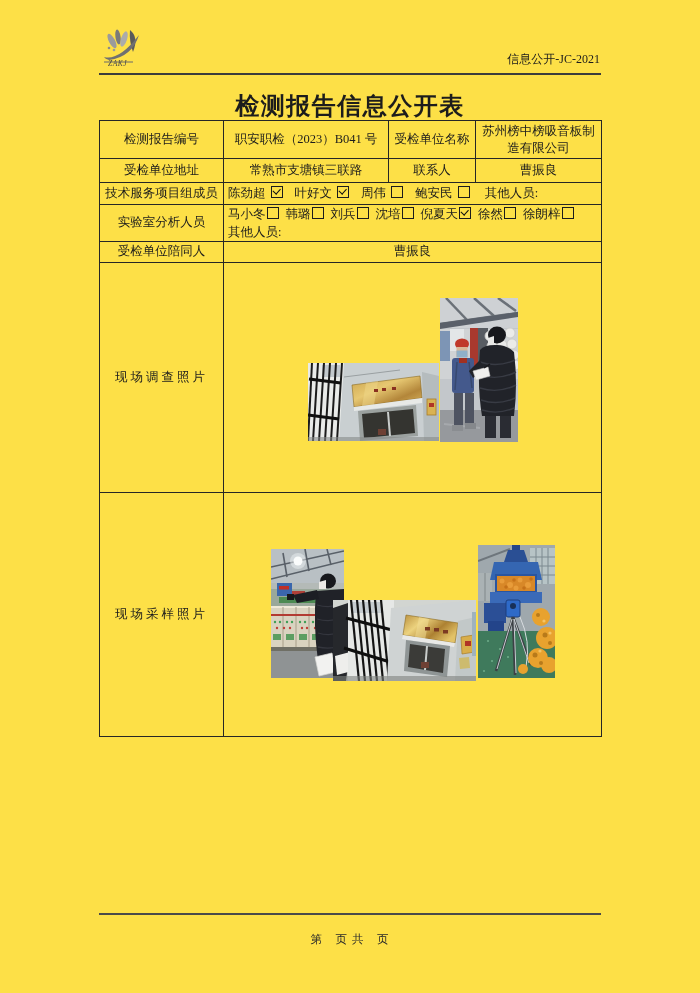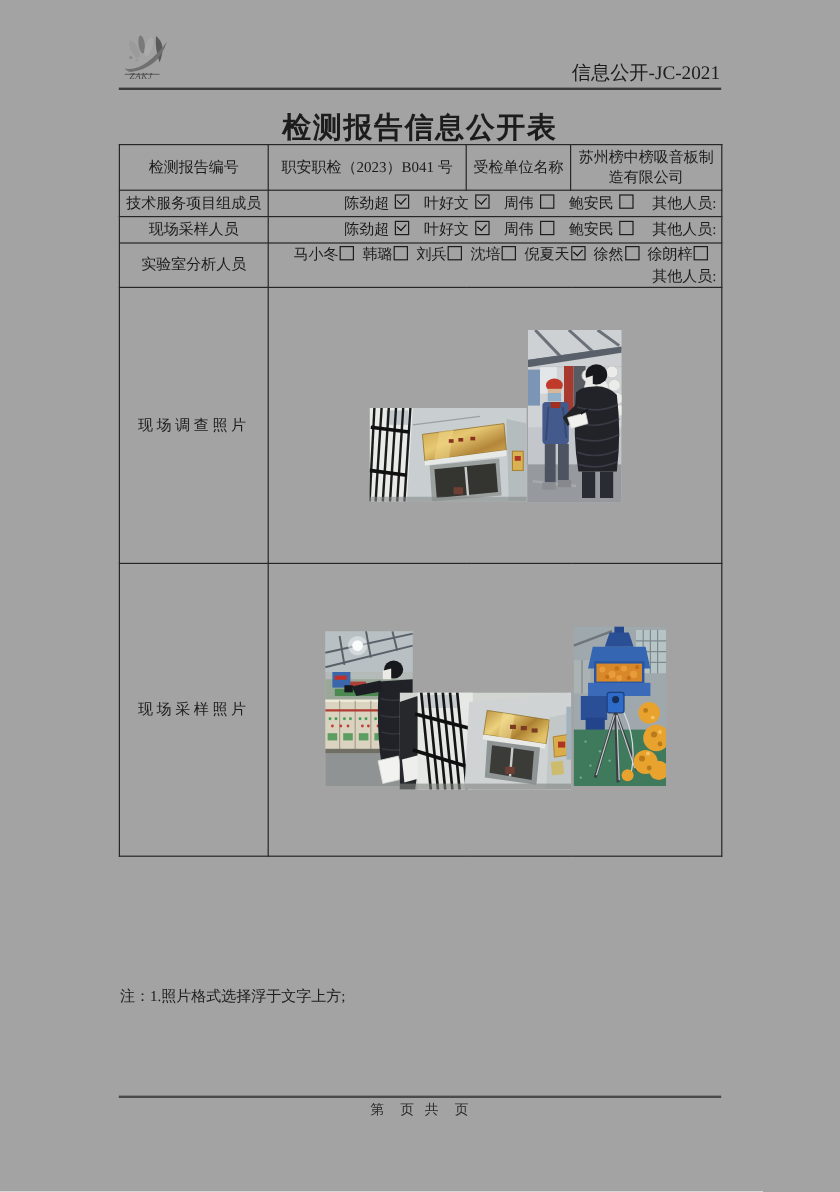--- a/index.html
+++ b/index.html
@@ -1,46 +1,46 @@
 <!DOCTYPE html>
 <html><head>
 <meta charset="utf-8">
 <style>
   html,body{margin:0;padding:0;background:#ffffff;}
   body{width:700px;height:993px;font-family:"Liberation Serif","DejaVu Serif",serif;color:#1c1c1c;}
-  .page{position:relative;width:700px;height:993px;background:#a3a3a3;overflow:hidden;}
+  .page{position:relative;width:700px;height:993px;background:#fde047;overflow:hidden;}
 
   
   .hdr{position:absolute;left:99px;top:28px;width:502px;height:45px;border-bottom:2px solid #3c3c3c;}
   .logo{position:absolute;left:0;top:0;width:46px;height:42px;}
   .logo-text{position:absolute;left:9px;top:31px;font-size:7.5px;font-style:italic;color:#4a4a4a;letter-spacing:.5px;}
   .company{position:absolute;left:46px;top:22px;font-size:14.5px;letter-spacing:.5px;}
-  .doccode{position:absolute;right:1px;top:23px;font-size:16px;}
+  .doccode{position:absolute;right:1px;top:23px;font-size:12px;}
 
   .title{position:absolute;left:99px;top:90px;width:502px;text-align:center;font-size:24px;font-weight:bold;letter-spacing:1.5px;}
 
   
   table.form{position:absolute;left:99px;top:120px;width:502px;border-collapse:collapse;table-layout:fixed;}
   table.form td{border:1px solid #262626;font-size:12.5px;padding:1px 4px;vertical-align:middle;overflow:hidden;}
   td.lbl{text-align:center;}
   td.ctr{text-align:center;}
-  td.members{text-align:right;padding-left:7px;}
+  td.members{text-align:left;padding-left:7px;}
   .member{margin-right:12px;white-space:nowrap;}
   .tight .member{margin-right:7px;}
   .cb{display:inline-block;width:10px;height:10px;border:1.6px solid #1c1c1c;margin:0 0 -1px 5px;position:relative;}
   .tight .cb{margin-left:1px;}
   .cb.checked::after{content:"";position:absolute;left:1px;top:1px;width:6px;height:3.5px;border-left:1.8px solid #111;border-bottom:1.8px solid #111;transform:rotate(-48deg);}
   .photo-lbl{letter-spacing:3px;}
   .parea{position:relative;width:100%;}
   .ph{position:absolute;}
   .ph svg{display:block;width:100%;height:100%;}
 
   .note{position:absolute;left:100px;top:822px;font-size:12.5px;}
 
-  .footer{position:absolute;left:99px;top:913px;width:502px;border-top:2px solid #4a4a4a;text-align:center;padding-top:2px;font-size:11.5px;letter-spacing:1px;color:#2a2a2a;font-family:Liberation Mono, monospace;}
+  .footer{position:absolute;left:99px;top:913px;width:502px;border-top:2px solid #4a4a4a;text-align:center;padding-top:17px;font-size:11.5px;letter-spacing:1px;color:#2a2a2a;}
 </style>
 </head>
 <body>
 
 <div class="page">
 
   <div class="hdr">
     <div class="logo">
       <svg viewBox="0 0 46 42" width="46" height="42">
         <ellipse cx="13" cy="13" rx="3" ry="8" transform="rotate(-28 13 13)" fill="#9b9b9b"></ellipse>
@@ -66,40 +66,43 @@
         <col style="width:87px">
         <col style="width:126px">
       </colgroup>
     <tbody>
         <tr style="height:38px">
       <td class="lbl">检测报告编号</td>
       <td class="ctr">职安职检（2023）B041 号</td>
       <td class="lbl">受检单位名称</td>
       <td class="ctr" style="line-height:1.35;">苏州榜中榜吸音板制造有限公司</td>
     </tr>
+    <tr style="height:24px">
+      <td class="lbl">受检单位地址</td>
+      <td class="ctr">常熟市支塘镇三联路</td>
+      <td class="lbl">联系人</td>
+      <td class="ctr">曹振良</td>
+    </tr>
     <tr style="height:22px">
       <td class="lbl">技术服务项目组成员</td>
       <td class="members" colspan="3">
         <span><span class="member"><span>陈劲超</span><span class="cb checked"></span></span><span class="member"><span>叶好文</span><span class="cb checked"></span></span><span class="member"><span>周伟</span><span class="cb"></span></span><span class="member"><span>鲍安民</span><span class="cb"></span></span></span>
         <span>其他人员:</span>
       </td>
     </tr>
-    <tr style="height:22px">
-      <td class="lbl">现场采样人员</td>
-      <td class="members" colspan="3">
-        <span><span class="member"><span>陈劲超</span><span class="cb checked"></span></span><span class="member"><span>叶好文</span><span class="cb checked"></span></span><span class="member"><span>周伟</span><span class="cb"></span></span><span class="member"><span>鲍安民</span><span class="cb"></span></span></span>
-        <span>其他人员:</span>
-      </td>
-    </tr>
     <tr style="height:36px">
       <td class="lbl">实验室分析人员</td>
       <td class="members tight" colspan="3">
         <div style="line-height:1.4"><span><span class="member"><span>马小冬</span><span class="cb"></span></span><span class="member"><span>韩璐</span><span class="cb"></span></span><span class="member"><span>刘兵</span><span class="cb"></span></span><span class="member"><span>沈培</span><span class="cb"></span></span><span class="member"><span>倪夏天</span><span class="cb checked"></span></span><span class="member"><span>徐然</span><span class="cb"></span></span><span class="member"><span>徐朗梓</span><span class="cb"></span></span></span></div>
         <div style="line-height:1.3"><span>其他人员:</span></div>
       </td>
+    </tr>
+    <tr style="height:21px">
+      <td class="lbl">受检单位陪同人</td>
+      <td class="ctr" colspan="3">曹振良</td>
     </tr>
 
     <tr style="height:230px">
       <td class="lbl photo-lbl">现场调查照片</td>
       <td colspan="3" style="padding:0;">
         <div class="parea" style="height:228px;">
 
           <div class="ph" style="left:84px;top:100px;width:131px;height:78px;">
             <svg viewBox="0 0 131 78" preserveAspectRatio="none">
               <rect x="0" y="0" width="131" height="78" fill="#c9cfd1"></rect>
@@ -407,19 +410,18 @@
                     <circle cx="62" cy="106" r="1.6"></circle>
                   </g>
             </svg>
           </div>
         </div>
       </td>
     </tr>
   </tbody>
     </table>
 
-  <div class="note">注：1.照片格式选择浮于文字上方;</div>
 
   <div class="footer">
     <span>第　页 共　页</span>
   </div>
 
 </div>
 
 </body></html>

